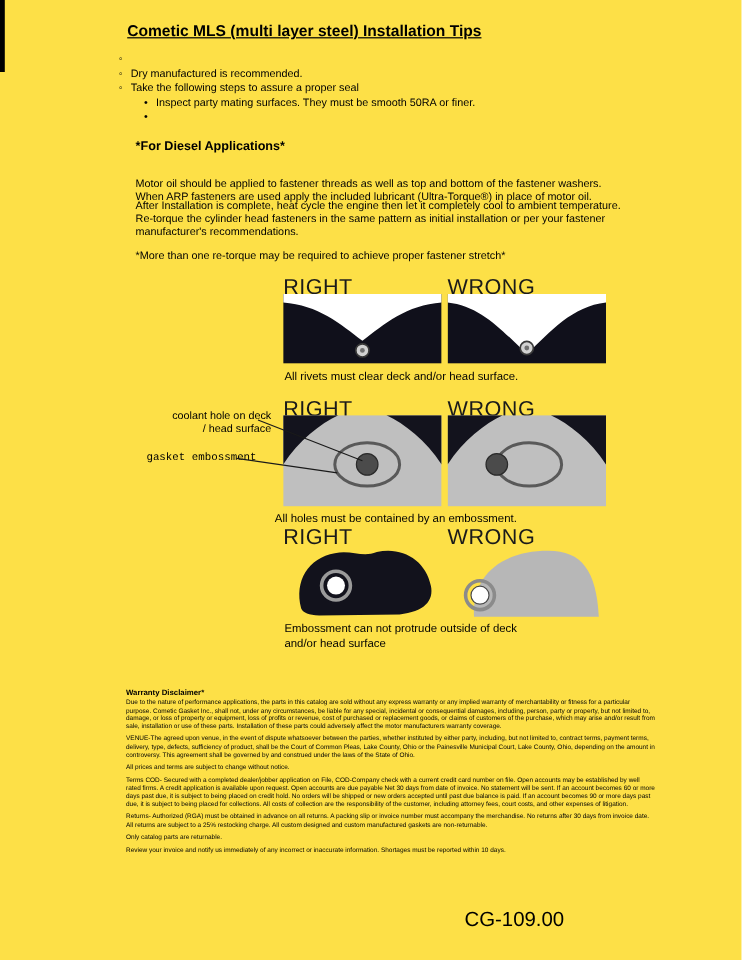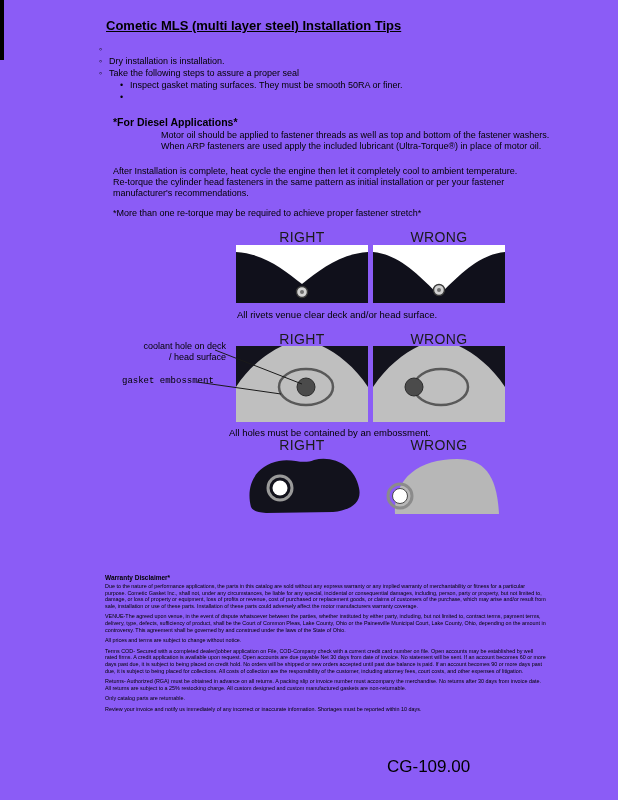--- a/index.html
+++ b/index.html
@@ -1,40 +1,40 @@
 <!DOCTYPE html>
 <html><head>
 <meta charset="utf-8">
 <style>
   html, body { margin:0; padding:0; background:#ffffff; }
   .page {
-    position:relative; width:618px; height:800px; background:#8b5cf6;
+    position:relative; width:618px; height:800px; background:#fde047;
     font-family:"Liberation Sans", sans-serif; color:#111; overflow:hidden;
   }
   .abs { position:absolute; }
 
   .edge-mark { left:0; top:0; width:4px; height:60px; background:#000; }
 
   .title {
     left:106px; top:18px; font-size:13px; font-weight:bold;
     text-decoration:underline; color:#000; white-space:nowrap;
   }
 
   .tips { left:97px; top:43px; width:470px; }
   .bullet-row { display:flex; gap:5px; font-size:9px; line-height:12px; color:#000; }
   .bullet-row .marker { flex:0 0 auto; width:7px; text-align:center; }
   .bullet-row.sub { margin-left:21px; }
 
   .diesel-heading { left:113px; top:116px; font-size:10.5px; font-weight:bold; color:#000; }
   .para { width:412px; font-size:9px; line-height:11px; color:#000; }
-  .diesel-para1 { left:113px; top:130px;margin-left:48px; }
+  .diesel-para1 { left:113px; top:148px; }
   .diesel-para2 { left:113px; top:166px; }
   .diesel-note  { left:113px; top:208px; font-size:9px; color:#000; }
 
-  .hdr { width:132px; text-align:center; font-size:14px; letter-spacing:0.4px; color:#1a1a1a; }
+  .hdr { width:132px; font-size:18px; letter-spacing:0.4px; color:#1a1a1a; }
   .hdr-r1-right { left:236px; top:229px; }  .hdr-r1-wrong { left:373px; top:229px; }
   .hdr-r2-right { left:236px; top:331px; }  .hdr-r2-wrong { left:373px; top:331px; }
   .hdr-r3-right { left:236px; top:437px; }  .hdr-r3-wrong { left:373px; top:437px; }
 
   .img svg { display:block; }
   .img-r1-right { left:236px; top:245px; }  .img-r1-wrong { left:373px; top:245px; }
   .img-r2-right { left:236px; top:346px; }  .img-r2-wrong { left:373px; top:346px; }
   .img-r3-right { left:236px; top:452px; }  .img-r3-wrong { left:373px; top:452px; }
 
   .cap { font-size:9.5px; color:#000; }
@@ -62,29 +62,29 @@
   <div class="abs edge-mark"></div>
 
   <div class="abs title">Cometic MLS (multi layer steel) Installation Tips</div>
 
   <div class="abs tips">
     <div class="bullet-row">
       <span class="marker">◦</span>
     </div>
     <div class="bullet-row">
       <span class="marker">◦</span>
-      <span>Dry installation is installation.</span>
+      <span>Dry manufactured is recommended.</span>
     </div>
     <div class="bullet-row">
       <span class="marker">◦</span>
       <span>Take the following steps to assure a proper seal</span>
     </div>
     <div class="bullet-row sub">
       <span class="marker">•</span>
-      <span>Inspect gasket mating surfaces.  They must be smooth 50RA or finer.</span>
+      <span>Inspect party mating surfaces.  They must be smooth 50RA or finer.</span>
     </div>
     <div class="bullet-row sub">
       <span class="marker">•</span>
     </div>
   </div>
 
   <div class="abs diesel-heading">*For Diesel Applications*</div>
   <div class="abs para diesel-para1">Motor oil should be applied to fastener threads as well as top and bottom of the fastener washers. When ARP fasteners are used apply the included lubricant (Ultra-Torque®) in place of motor oil.</div>
   <div class="abs para diesel-para2">After Installation is complete, heat cycle the engine then let it completely cool to ambient temperature. Re-torque the cylinder head fasteners in the same pattern as initial installation or per your fastener manufacturer's recommendations.</div>
   <div class="abs diesel-note">*More than one re-torque may be required to achieve proper fastener stretch*</div>
@@ -101,21 +101,21 @@
     </svg>
   </div>
   <div class="abs img img-r1-wrong">
     <svg width="132" height="58" viewBox="0 0 132 58">
       <rect width="132" height="58" fill="#10101b"></rect>
       <path d="M0,0 H132 V7 C104,10 86,31 66,50 C46,31 28,10 0,7 Z" fill="#ffffff"></path>
       <circle cx="66" cy="45" r="5.5" fill="#d2d2d2" stroke="#3a3a3a" stroke-width="1.4"></circle>
       <circle cx="66" cy="45" r="2" fill="#707070"></circle>
     </svg>
   </div>
-  <div class="abs cap cap-r1">All rivets venue clear deck and/or head surface.</div>
+  <div class="abs cap cap-r1">All rivets must clear deck and/or head surface.</div>
 
   <div class="abs hdr hdr-r2-right">RIGHT</div>
   <div class="abs hdr hdr-r2-wrong">WRONG</div>
 
   <div class="abs diagram-label label-coolant">coolant hole on deck / head surface</div>
   <div class="abs diagram-label label-emboss">gasket embossment</div>
 
   <div class="abs img img-r2-right">
     <svg width="132" height="76" viewBox="0 0 132 76">
       <rect width="132" height="76" fill="#bfbfbf"></rect>
@@ -146,20 +146,21 @@
       <circle cx="44" cy="36" r="7.5" fill="#ffffff"></circle>
     </svg>
   </div>
   <div class="abs img img-r3-wrong">
     <svg width="132" height="64" viewBox="0 0 132 64">
       <path d="M22,62 C20,28 44,7 84,7 C112,7 124,24 126,62 Z" fill="#b7b7b7"></path>
       <circle cx="27" cy="44" r="12" fill="none" stroke="#8b8b8b" stroke-width="3"></circle>
       <circle cx="27" cy="44" r="7.5" fill="#ffffff" stroke="#4a4a4a" stroke-width="1"></circle>
     </svg>
   </div>
+  <div class="abs cap cap-r3">Embossment can not protrude outside of deck and/or head surface</div>
 
   <svg class="abs leaders" width="618" height="800" viewBox="0 0 618 800">
     <line x1="215" y1="350" x2="302" y2="384" stroke="#1a1a1a" stroke-width="1"></line>
     <line x1="197" y1="382" x2="281" y2="394" stroke="#1a1a1a" stroke-width="1"></line>
   </svg>
 
   <div class="abs warranty-head">Warranty Disclaimer*</div>
   <div class="abs warranty-body">
     <p>Due to the nature of performance applications, the parts in this catalog are sold without any express warranty or any implied warranty of merchantability or fitness for a particular purpose.  Cometic Gasket Inc., shall not, under any circumstances, be liable for any special, incidental or consequential damages, including, person, party or property, but not limited to, damage, or loss of property or equipment, loss of profits or revenue, cost of purchased or replacement goods, or claims of customers of the purchase, which may arise and/or result from sale, installation or use of these parts.  Installation of these parts could adversely affect the motor manufacturers warranty coverage.</p>
     <p>VENUE-The agreed upon venue, in the event of dispute whatsoever between the parties, whether instituted by either party, including, but not limited to, contract terms, payment terms, delivery, type, defects, sufficiency of product, shall be the Court of Common Pleas, Lake County, Ohio or the Painesville Municipal Court, Lake County, Ohio, depending on the amount in controversy. This agreement shall be governed by and construed under the laws of the State of Ohio.</p>

